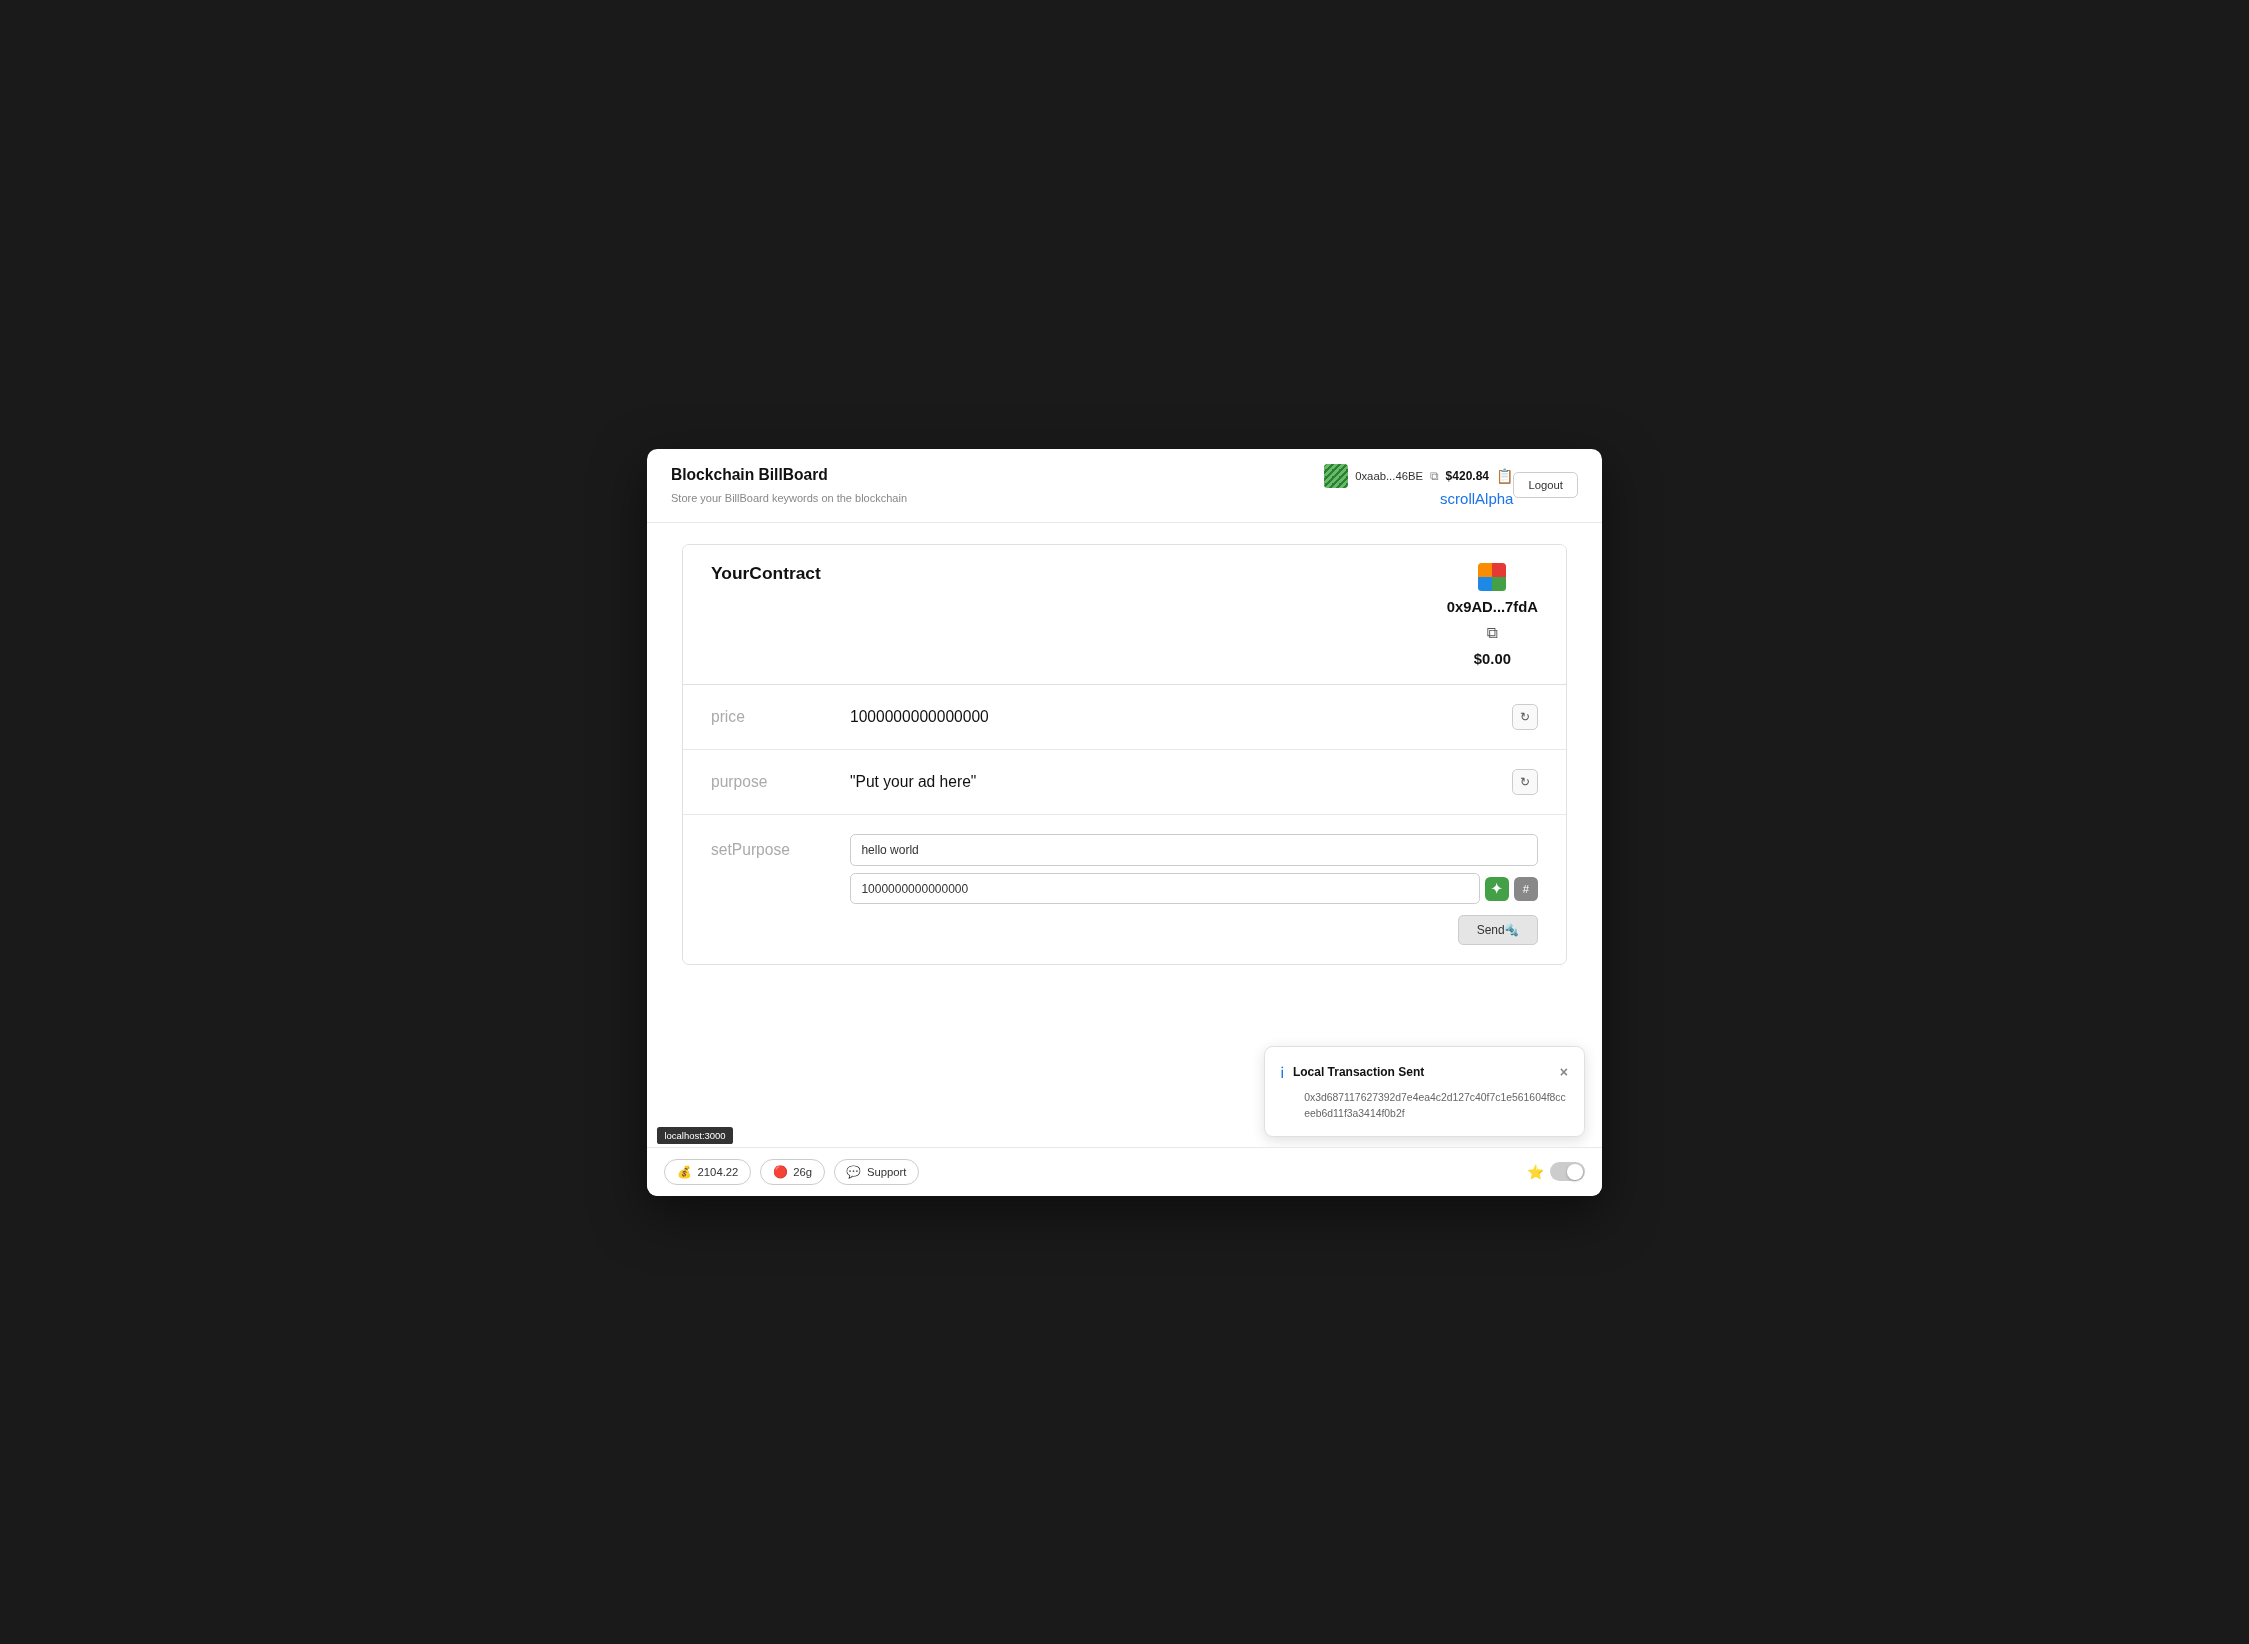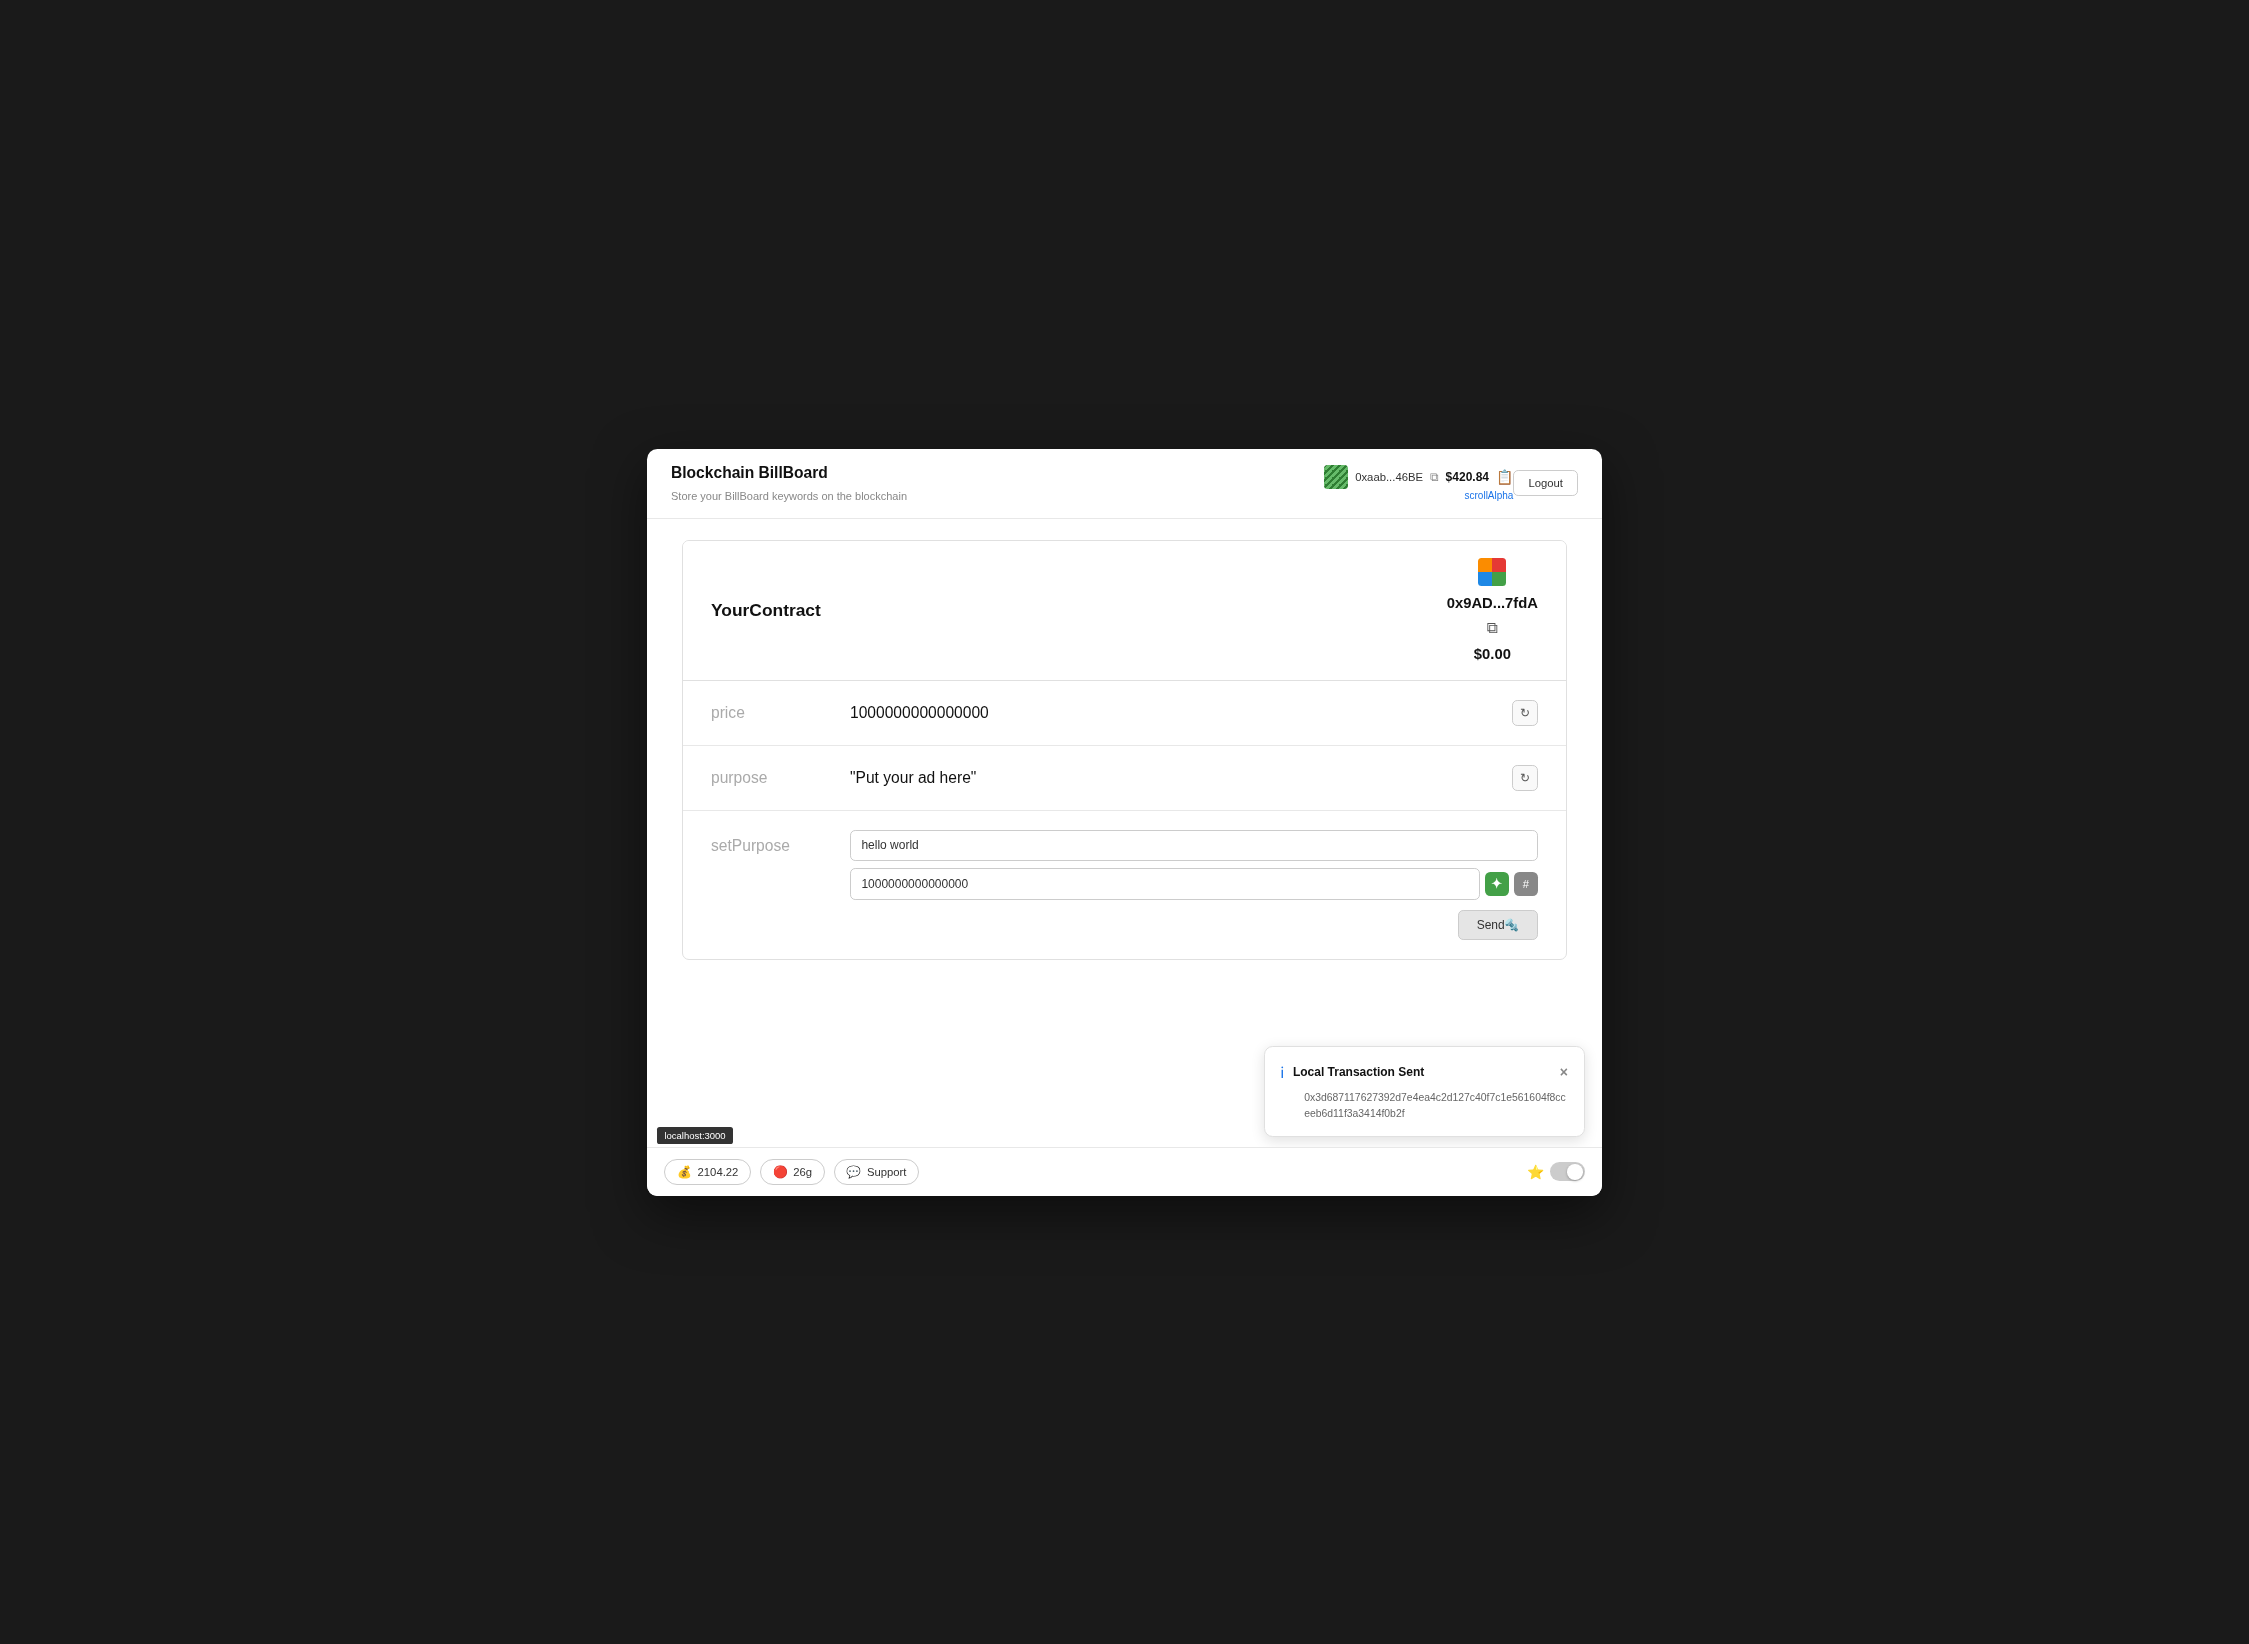--- a/index.html
+++ b/index.html
@@ -64,21 +64,21 @@
       font-size: 12px;
       font-weight: 600;
       color: #111;
     }
     .clipboard-icon {
       cursor: pointer;
       color: #555;
       font-size: 14px;
     }
     .scroll-alpha {
-      font-size: 10px;
+      font-size: 15px;
       color: #1a73e8;
       margin-top: 1.7px;
       text-align: center;
     }
     .logout-btn {
       border: 0.9px solid #ccc;
       background: #fff;
       border-radius: 5.2px;
       padding: 6px 14px;
       font-size: 11.3px;
@@ -108,21 +108,20 @@
     .main-content {
       padding: 21px 35px;
     }
     .contract-card {
       border: 0.9px solid #e0e0e0;
       border-radius: 7px;
       overflow: hidden;
     }
     .contract-header {
       display: flex;
-      align-items: center;
       justify-content: space-between;
       padding: 17.4px 28px;
       background: #fff;
       border-bottom: 0.9px solid #e0e0e0;
     }
     .contract-title {
       font-size: 17.4px;
       font-weight: 700;
       color: #111;
     }

